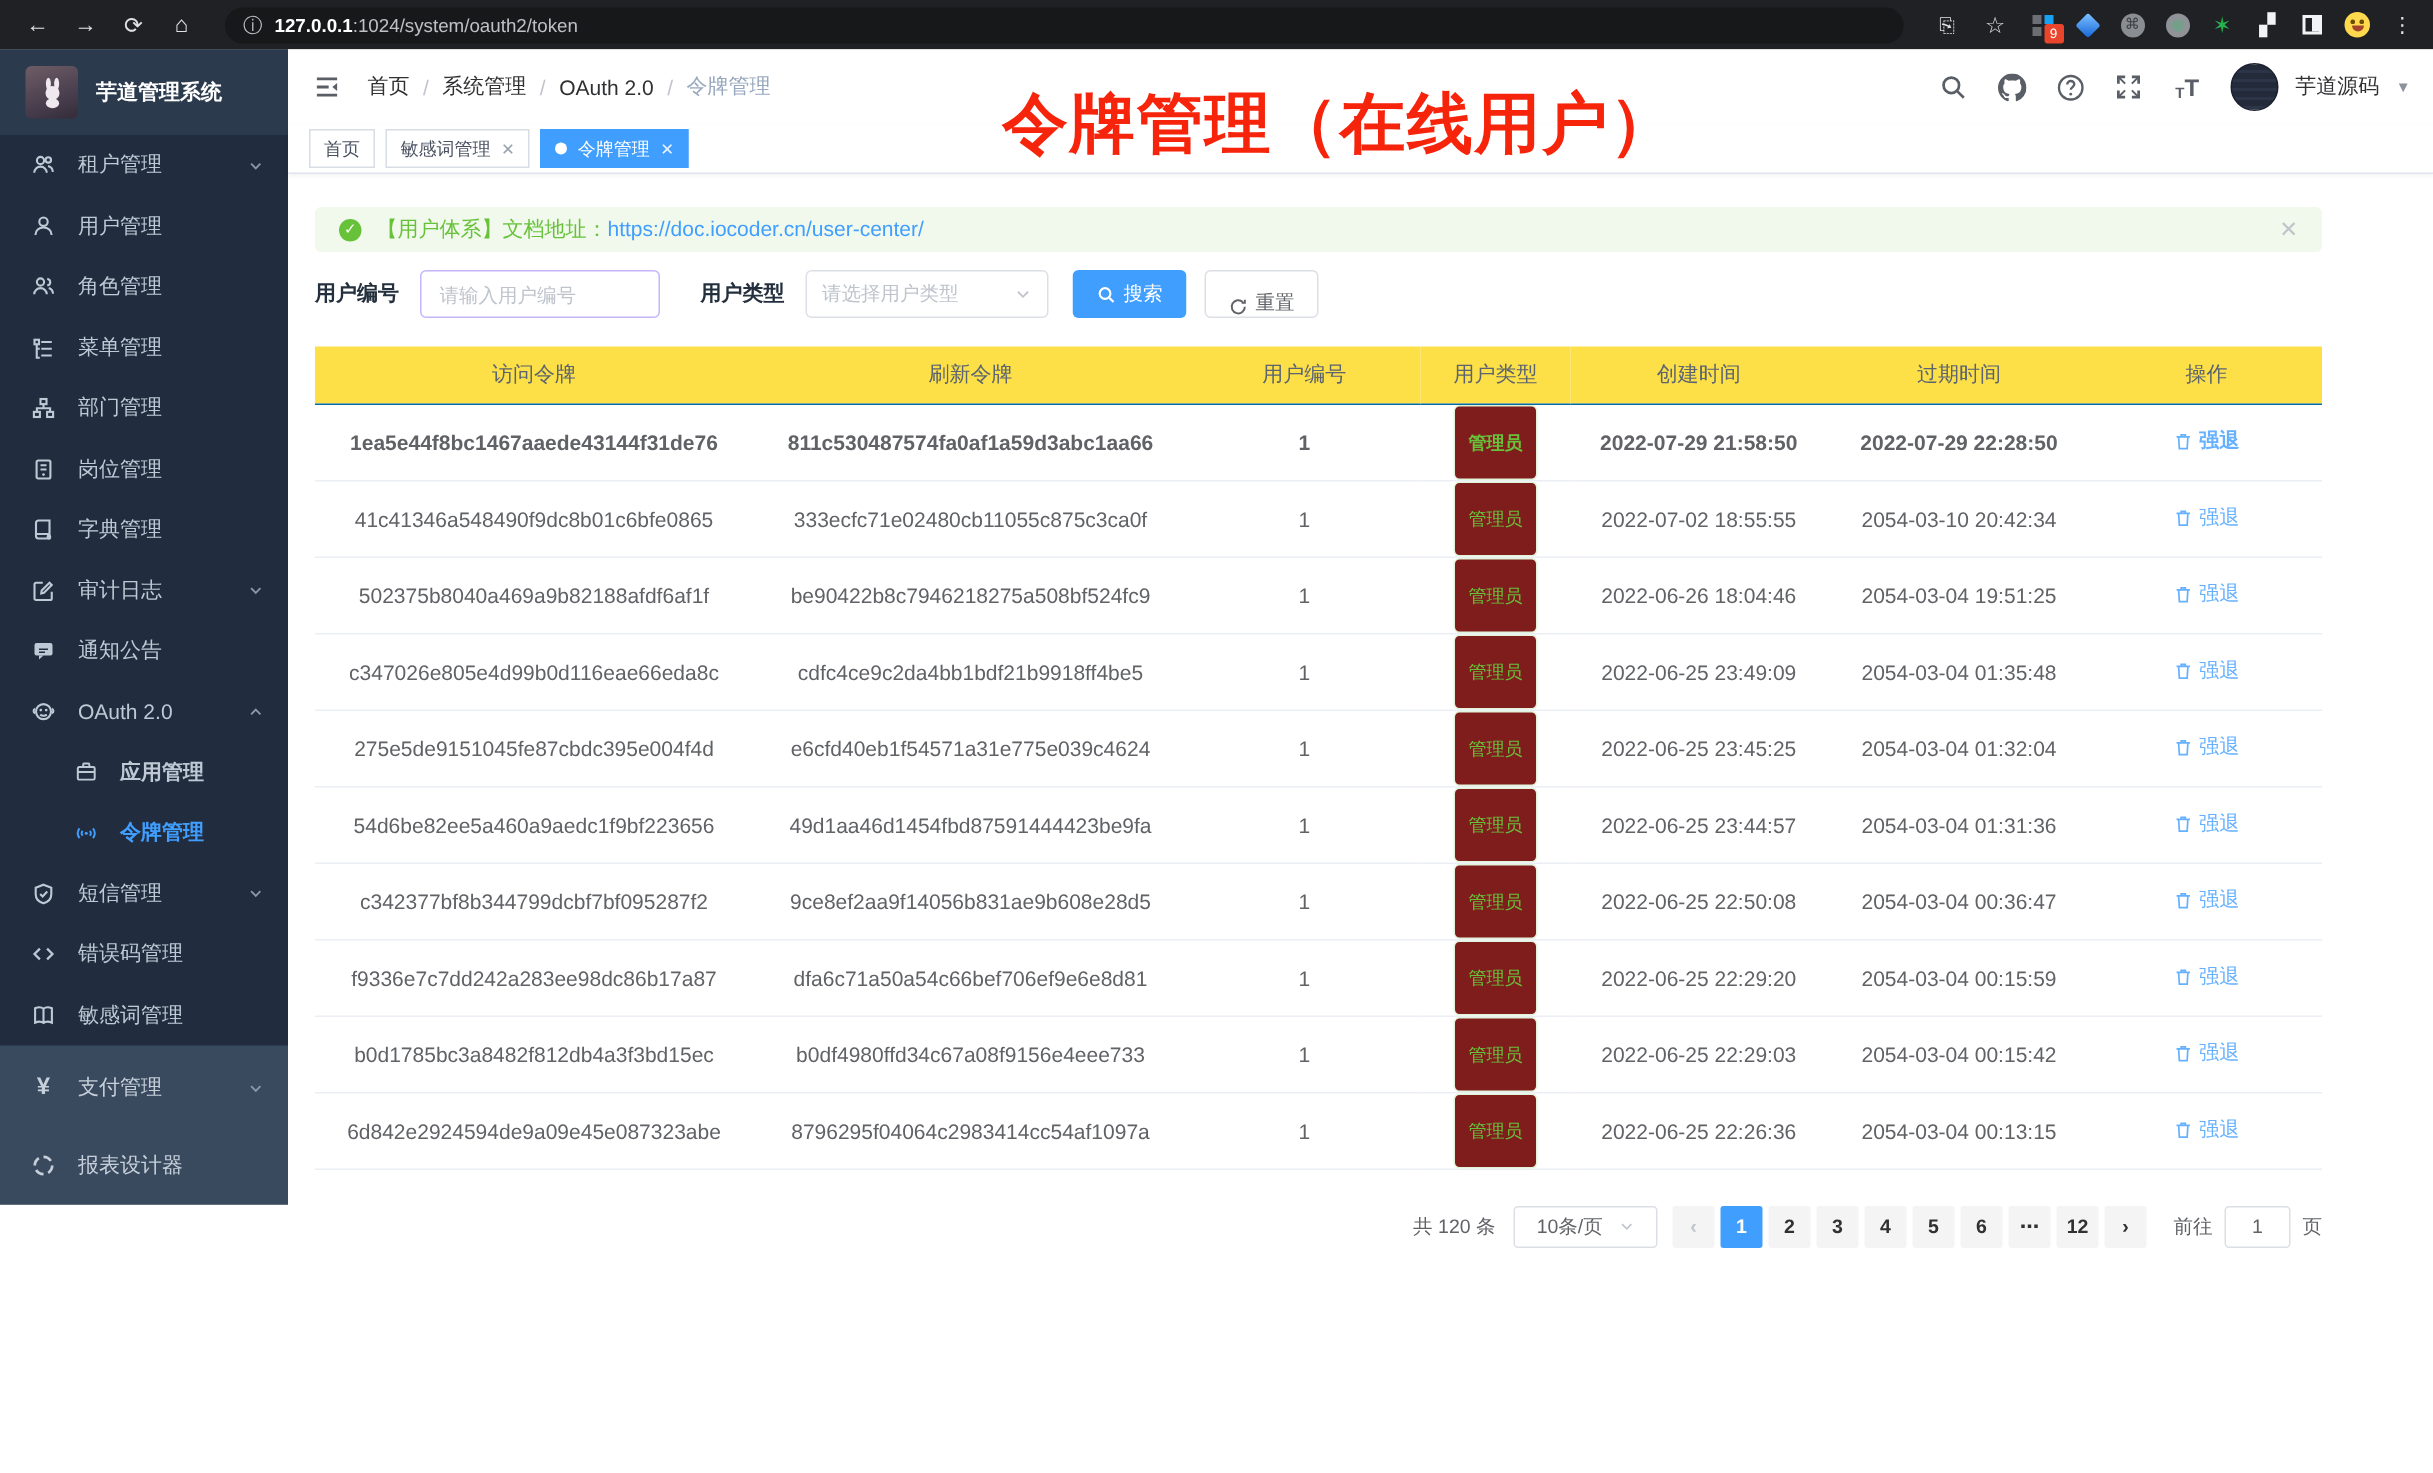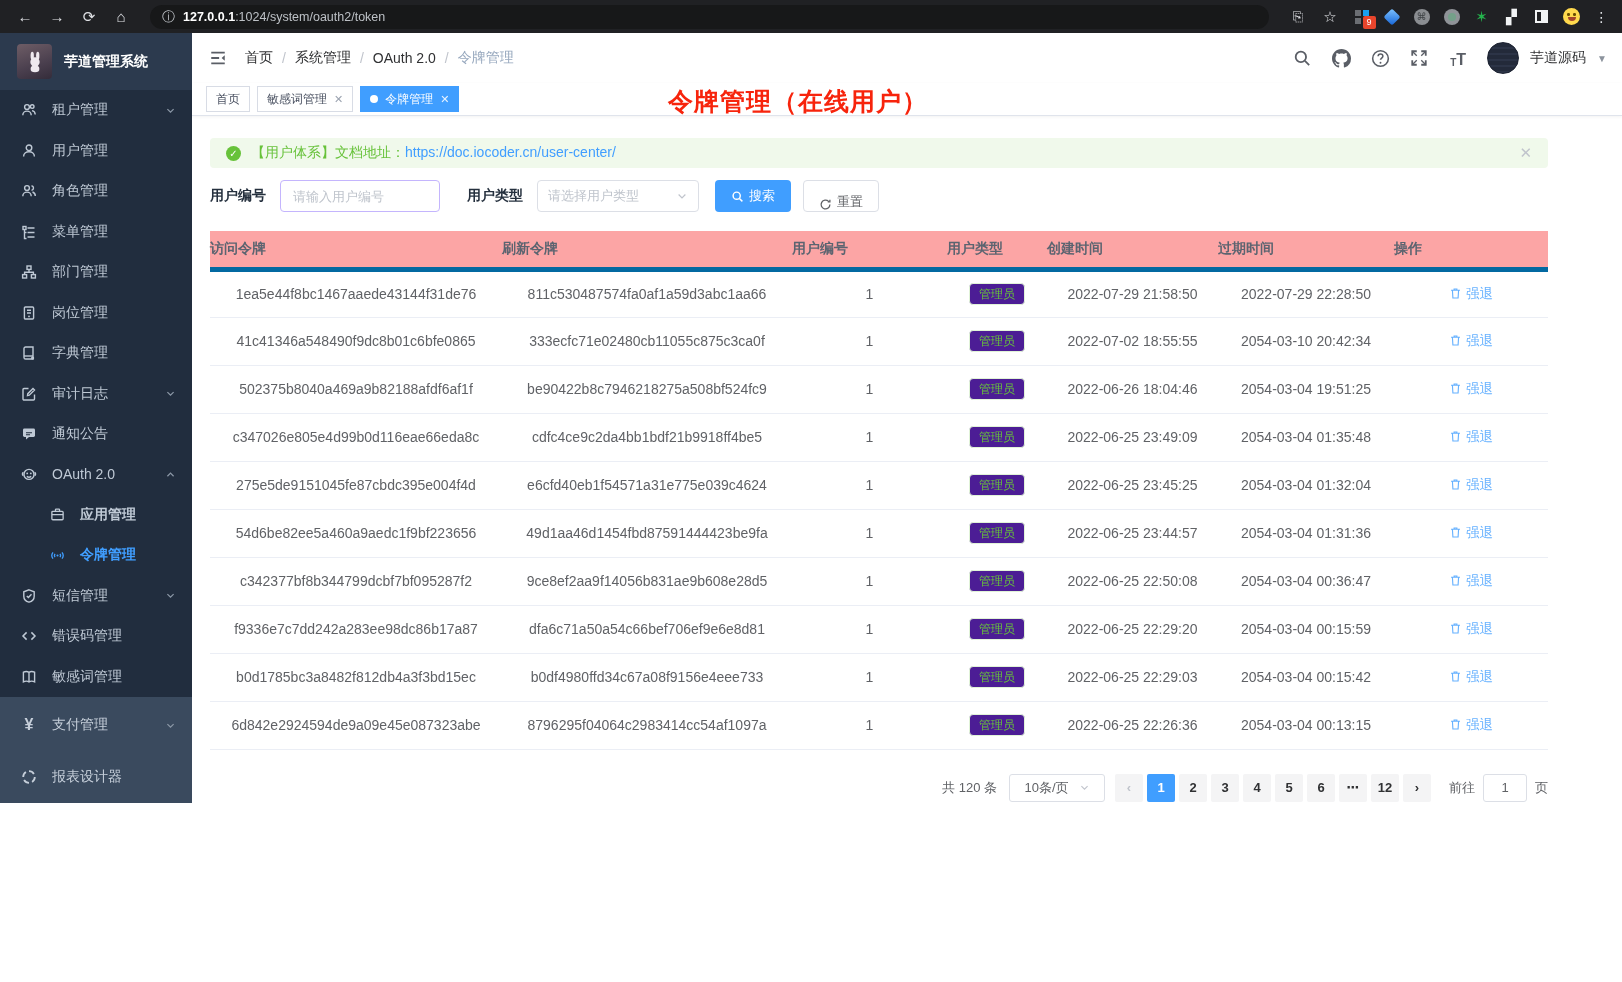--- a/index.html
+++ b/index.html
@@ -62,21 +62,21 @@
   .user-name { font-size:14px; color:#303133; margin-left:-8px; }
   .caret { color:#8c939d; font-size:10px; margin-left:-8px; }
 
   .tagbar { height:33px; display:flex; align-items:center; padding:0 14px; gap:7px; border-bottom:1px solid #e0e4ec; box-shadow:0 1px 3px rgba(0,0,0,.05); flex:none; background:#fff; }
   .tag { height:26px; display:inline-flex; align-items:center; gap:7px; border:1px solid #d8dce5; background:#fff; color:#495060; font-size:12px; padding:0 9px; cursor:pointer; }
   .tag .x { font-size:11px; color:#9aa2af; }
   .tag.active { background:#409eff; border-color:#409eff; color:#fff; }
   .tag.active .x { color:#e8f3ff; }
   .tag .dot { width:8px; height:8px; border-radius:50%; background:#fff; }
 
-  .annotation { position:absolute; left:476px; top:52px; font-size:25px; color:#f7240c; font-weight:600; letter-spacing:1px; z-index:20; white-space:nowrap; }
+  .annotation { position:absolute; left:476px; top:20px; font-size:44px; color:#f7240c; font-weight:600; letter-spacing:1px; z-index:20; white-space:nowrap; }
 
   .content { padding:22px 74px 0 18px; flex:1; }
 
   
   .alert { height:30px; background:#f0f9eb; border-radius:4px; display:flex; align-items:center; padding:0 16px; gap:10px; font-size:14px; color:#67c23a; }
   .alert-check { width:15px; height:15px; border-radius:50%; background:#67c23a; color:#fff; font-size:10px; display:flex; align-items:center; justify-content:center; flex:none; }
   .alert a { color:#409eff; text-decoration:none; }
   .alert .close { margin-left:auto; color:#c0c4cc; font-size:15px; cursor:pointer; }
 
   
@@ -86,24 +86,24 @@
   .f-input::placeholder { color:#bfc4cc; }
   .f-select { width:162px; height:32px; border:1px solid #dcdfe6; border-radius:4px; padding:0 10px; display:flex; align-items:center; color:#bfc4cc; font-size:13px; cursor:pointer; }
   .f-select .chev2 { margin-left:auto; color:#c0c4cc; display:flex; }
   .gap24 { width:27px; }
   .btn { height:32px; border-radius:4px; font-size:13px; display:inline-flex; align-items:center; gap:5px; padding:0 15px; cursor:pointer; border:1px solid transparent; font-family:inherit; }
   .btn-primary { background:#409eff; color:#fff; margin-left:16px; }
   .btn-plain { background:#fff; border-color:#dcdfe6; color:#606266; margin-left:12px;align-items:flex-end; }
 
   
   table { width:100%; border-collapse:collapse; table-layout:fixed; margin-top:19px; }
-  th { height:38px; background:#fca5a5; color:#5c6470; font-weight:700; font-size:14px; text-align:left; }
+  th { height:38px; background:#fde047; color:#5c6470; font-weight:400; font-size:14px; text-align:center; }
   td { height:48px; border-bottom:1px solid #ebeef5; text-align:center; color:#606266; font-size:14px; }
-  tr.data-row:first-child td { border-top:5px solid #0369a1; }
-  .type-badge { display:inline-block; background:#4c1d95; border:1px solid #e1f3d8; color:#67c23a; font-size:12px; border-radius:4px; padding:2px 9px; line-height:16px; }
+  tr.data-row:first-child td { border-top:1px solid #0369a1;font-weight:bold; }
+  .type-badge { display:inline-block; background:#7f1d1d; border:1px solid #e1f3d8; color:#67c23a; font-size:12px; border-radius:4px; padding:16px 9px; line-height:16px; }
   .kick { color:#66b1ff; display:inline-flex; align-items:center; gap:4px; cursor:pointer; font-size:13.5px; }
 
   
   .pager { display:flex; align-items:center; justify-content:flex-end; margin-top:24px; gap:8px; color:#606266; font-size:13px; }
   .p-total { margin-right:4px; }
   .p-size { width:96px; height:28px; border:1px solid #dcdfe6; border-radius:3px; display:flex; align-items:center; justify-content:center; gap:10px; color:#606266; cursor:pointer; }
   .p-size .chev2 { color:#c0c4cc; display:flex; }
   .p-btn { min-width:28px; height:28px; padding:0 4px; background:#f4f4f5; border-radius:2px; display:inline-flex; align-items:center; justify-content:center; color:#303133; font-weight:600; cursor:pointer; margin:0 2px; }
   .p-btn.disabled { color:#c0c4cc; }
   .p-btn.active { background:#409eff; color:#fff; }

